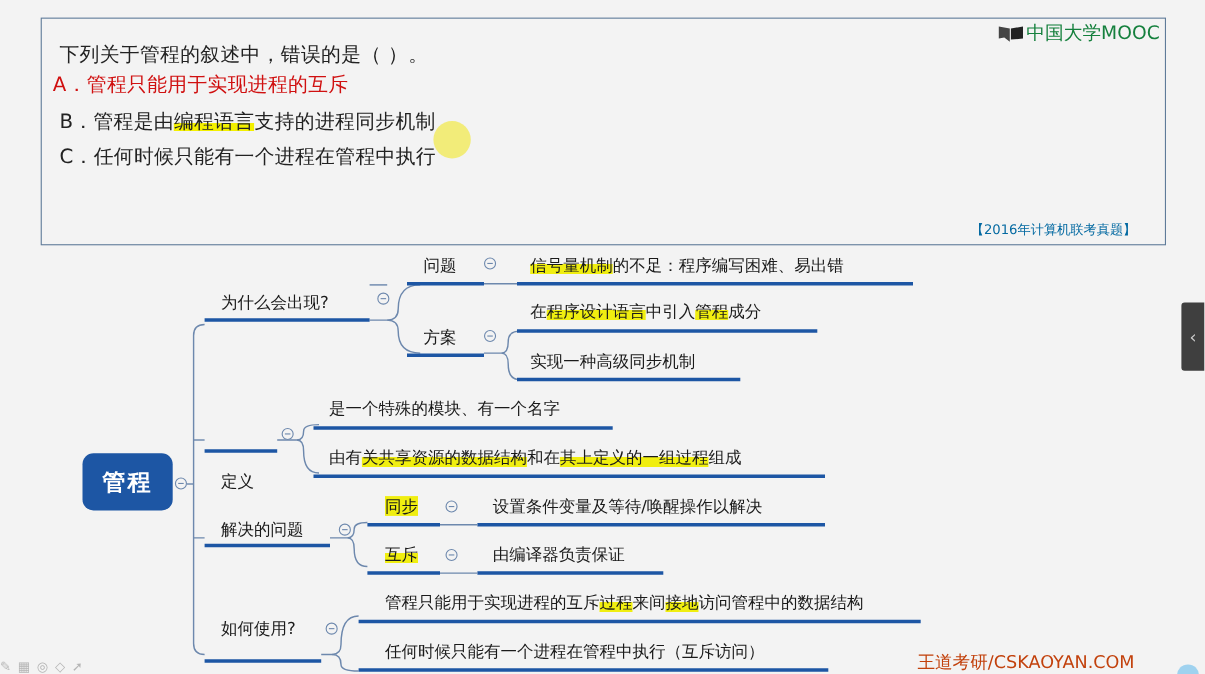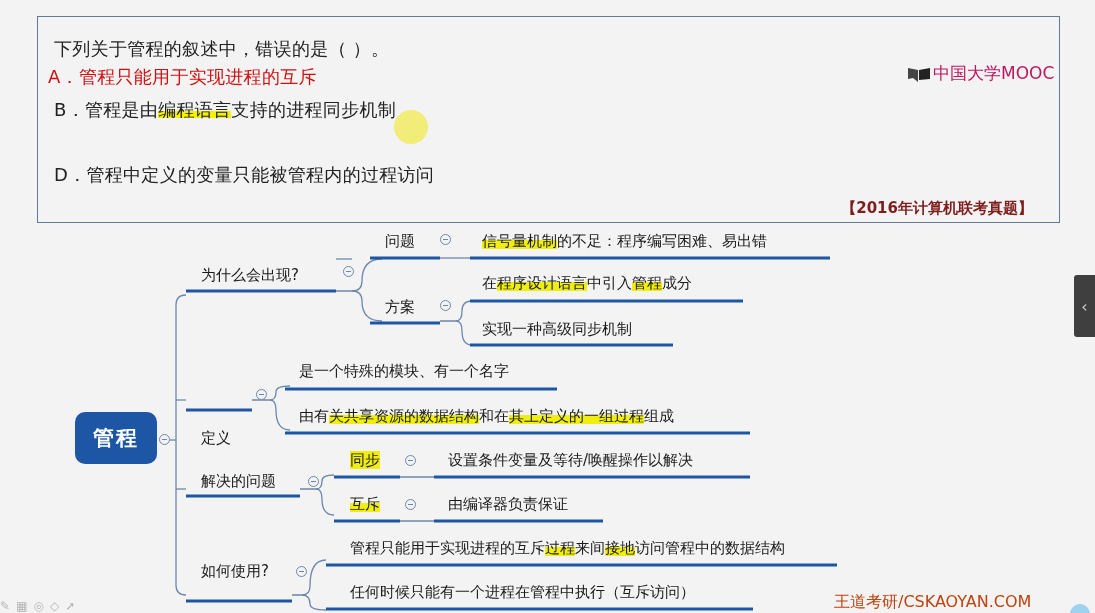--- a/index.html
+++ b/index.html
@@ -14,25 +14,25 @@
     border:1.5px solid #5f7b99; background:#f3f3f3; box-sizing:border-box;
   }
   .q-line { position:absolute; left:16px; font-size:18px; white-space:nowrap; letter-spacing:0.3px; }
   .q-stem { top:20px; }
   .q-a { top:48px; color:#d01010; left:10px; }
   .q-b { top:81px; }
   .q-c { top:113px; }
   .q-d { top:146px; }
   .hl { background:linear-gradient(transparent 55%, #f3f000 55%, #f3f000 90%, transparent 90%); }
   .source-tag {
-    position:absolute; right:26px; bottom:4px; color:#7f1d1d; font-size:15px; font-weight:bold;
+    position:absolute; right:26px; bottom:4px; color:#0369a1; font-size:12px; font-weight:normal;
   }
   .mooc-logo {
     position:absolute; left:907px; top:18px; display:flex; align-items:center;
-    font-size:17px; color:#be185d;margin-top:44px;
+    font-size:17px; color:#15803d;
   }
   .mooc-logo .book { width:24px; height:18px; margin-right:2px; }
 
   
   .mm-svg { position:absolute; left:0; top:0; }
   .node { position:absolute; font-size:15px; white-space:nowrap; color:#1a1a1a; }
   .root {
     position:absolute; left:75px; top:412px; width:82px; height:52px;
     background:#1d56a4; border-radius:10px; color:#fff; font-size:21px; font-weight:bold;
     display:flex; align-items:center; justify-content:center; letter-spacing:2px;
@@ -67,22 +67,22 @@
 <body>
 
 <div class="question-box">
   <div class="q-line q-a">
     <span>A．</span><span>管程只能用于实现进程的互斥</span>
   </div>
   <div class="q-line q-stem">下列关于管程的叙述中，错误的是（    ）。</div>
   <div class="q-line q-b">
     <span>B．</span><span>管程是由</span><span class="hl">编程语言</span><span>支持的进程同步机制</span>
   </div>
-  <div class="q-line q-d">
-    <span>D．</span><span>管程中定义的变量只能被管程内的过程访问</span>
+  <div class="q-line q-c">
+    <span>C．</span><span>任何时候只能有一个进程在管程中执行</span>
   </div>
   <div class="source-tag">【2016年计算机联考真题】</div>
 </div>
 
 <div style="position:absolute;left:394px;top:110px;width:34px;height:34px;border-radius:50%;background:rgba(240,230,20,0.55);"></div>
 
 <div class="mooc-logo">
   <svg class="book" viewBox="0 0 24 18">
     <path d="M1 3 L11 5 L11 17 L6 13 L1 14 Z" fill="#444"></path>
     <path d="M12 5 L23 3 L23 14 L12 15 Z" fill="#222"></path>

